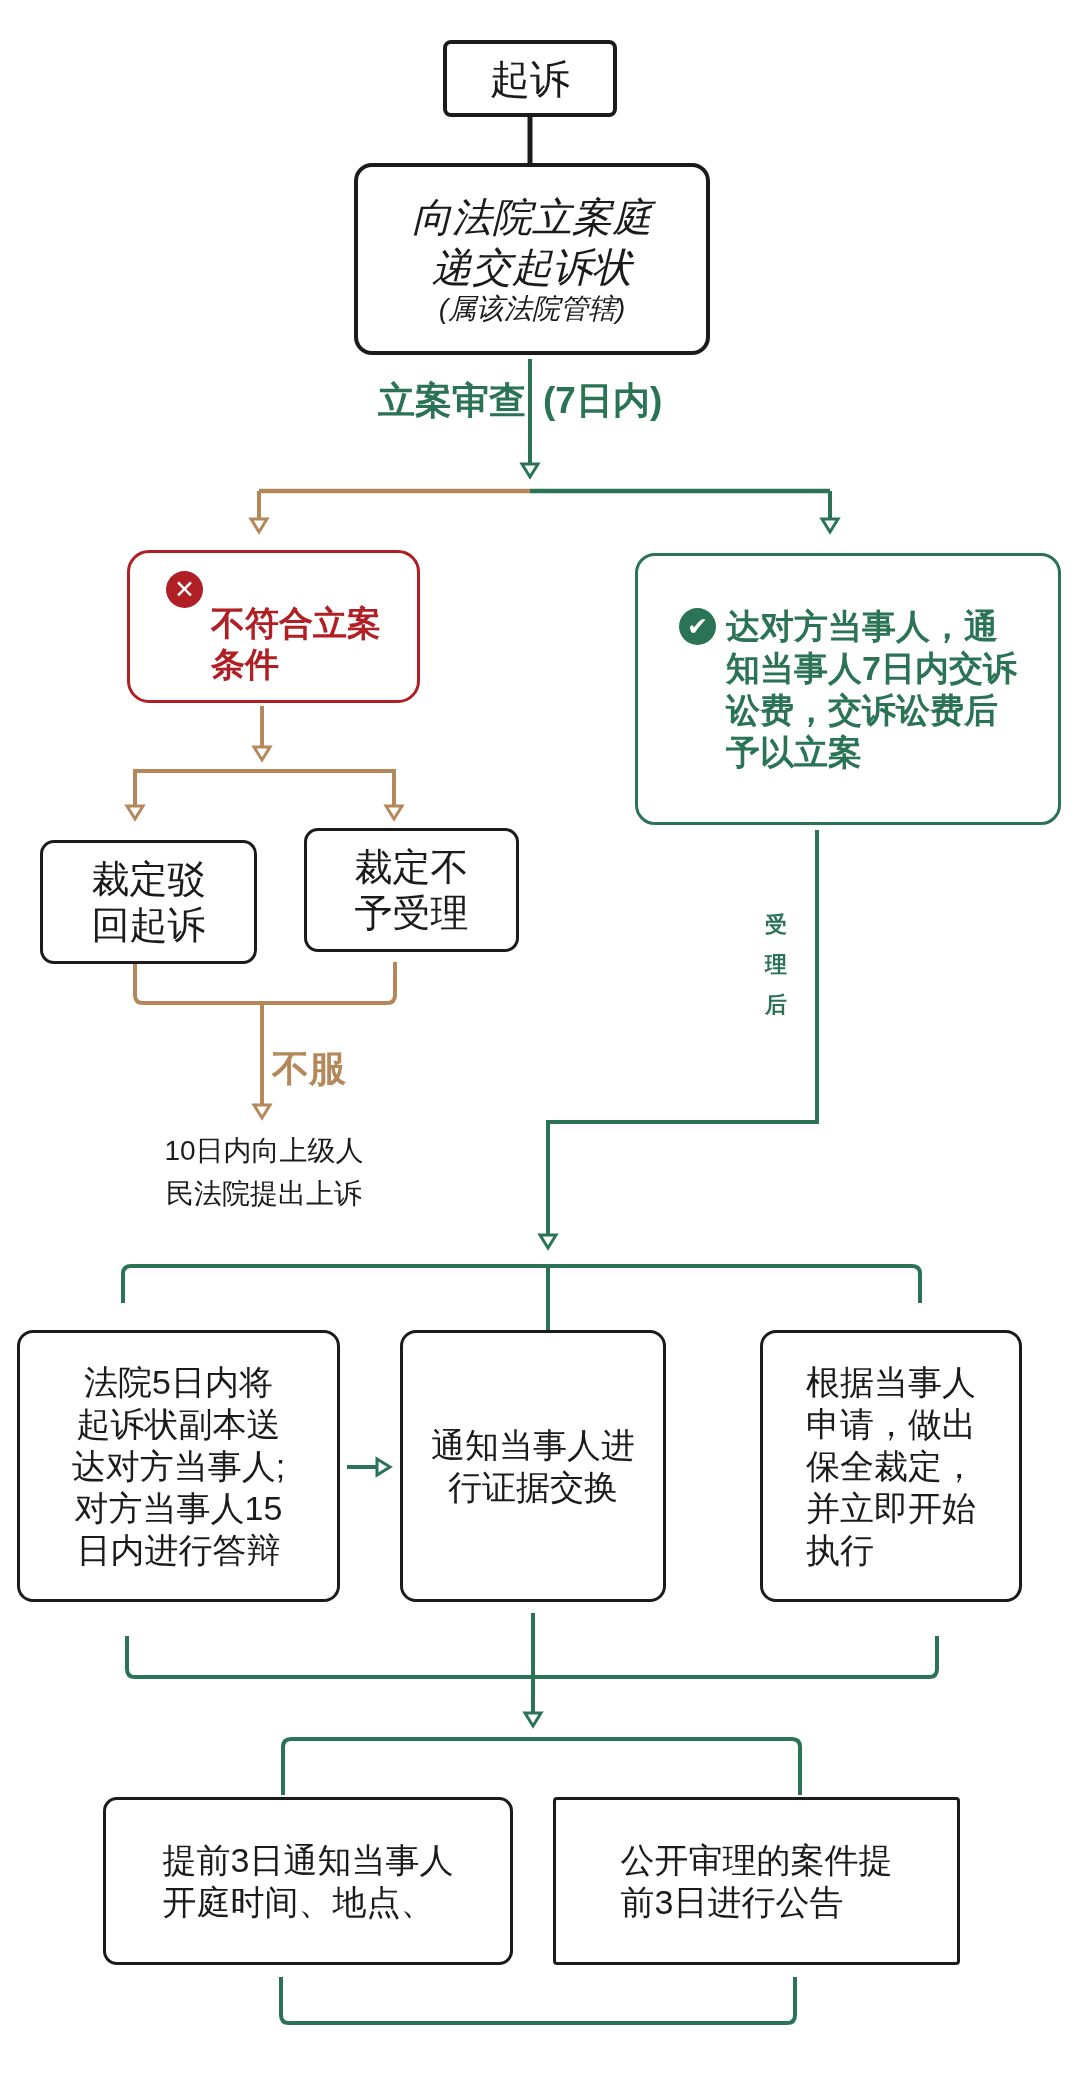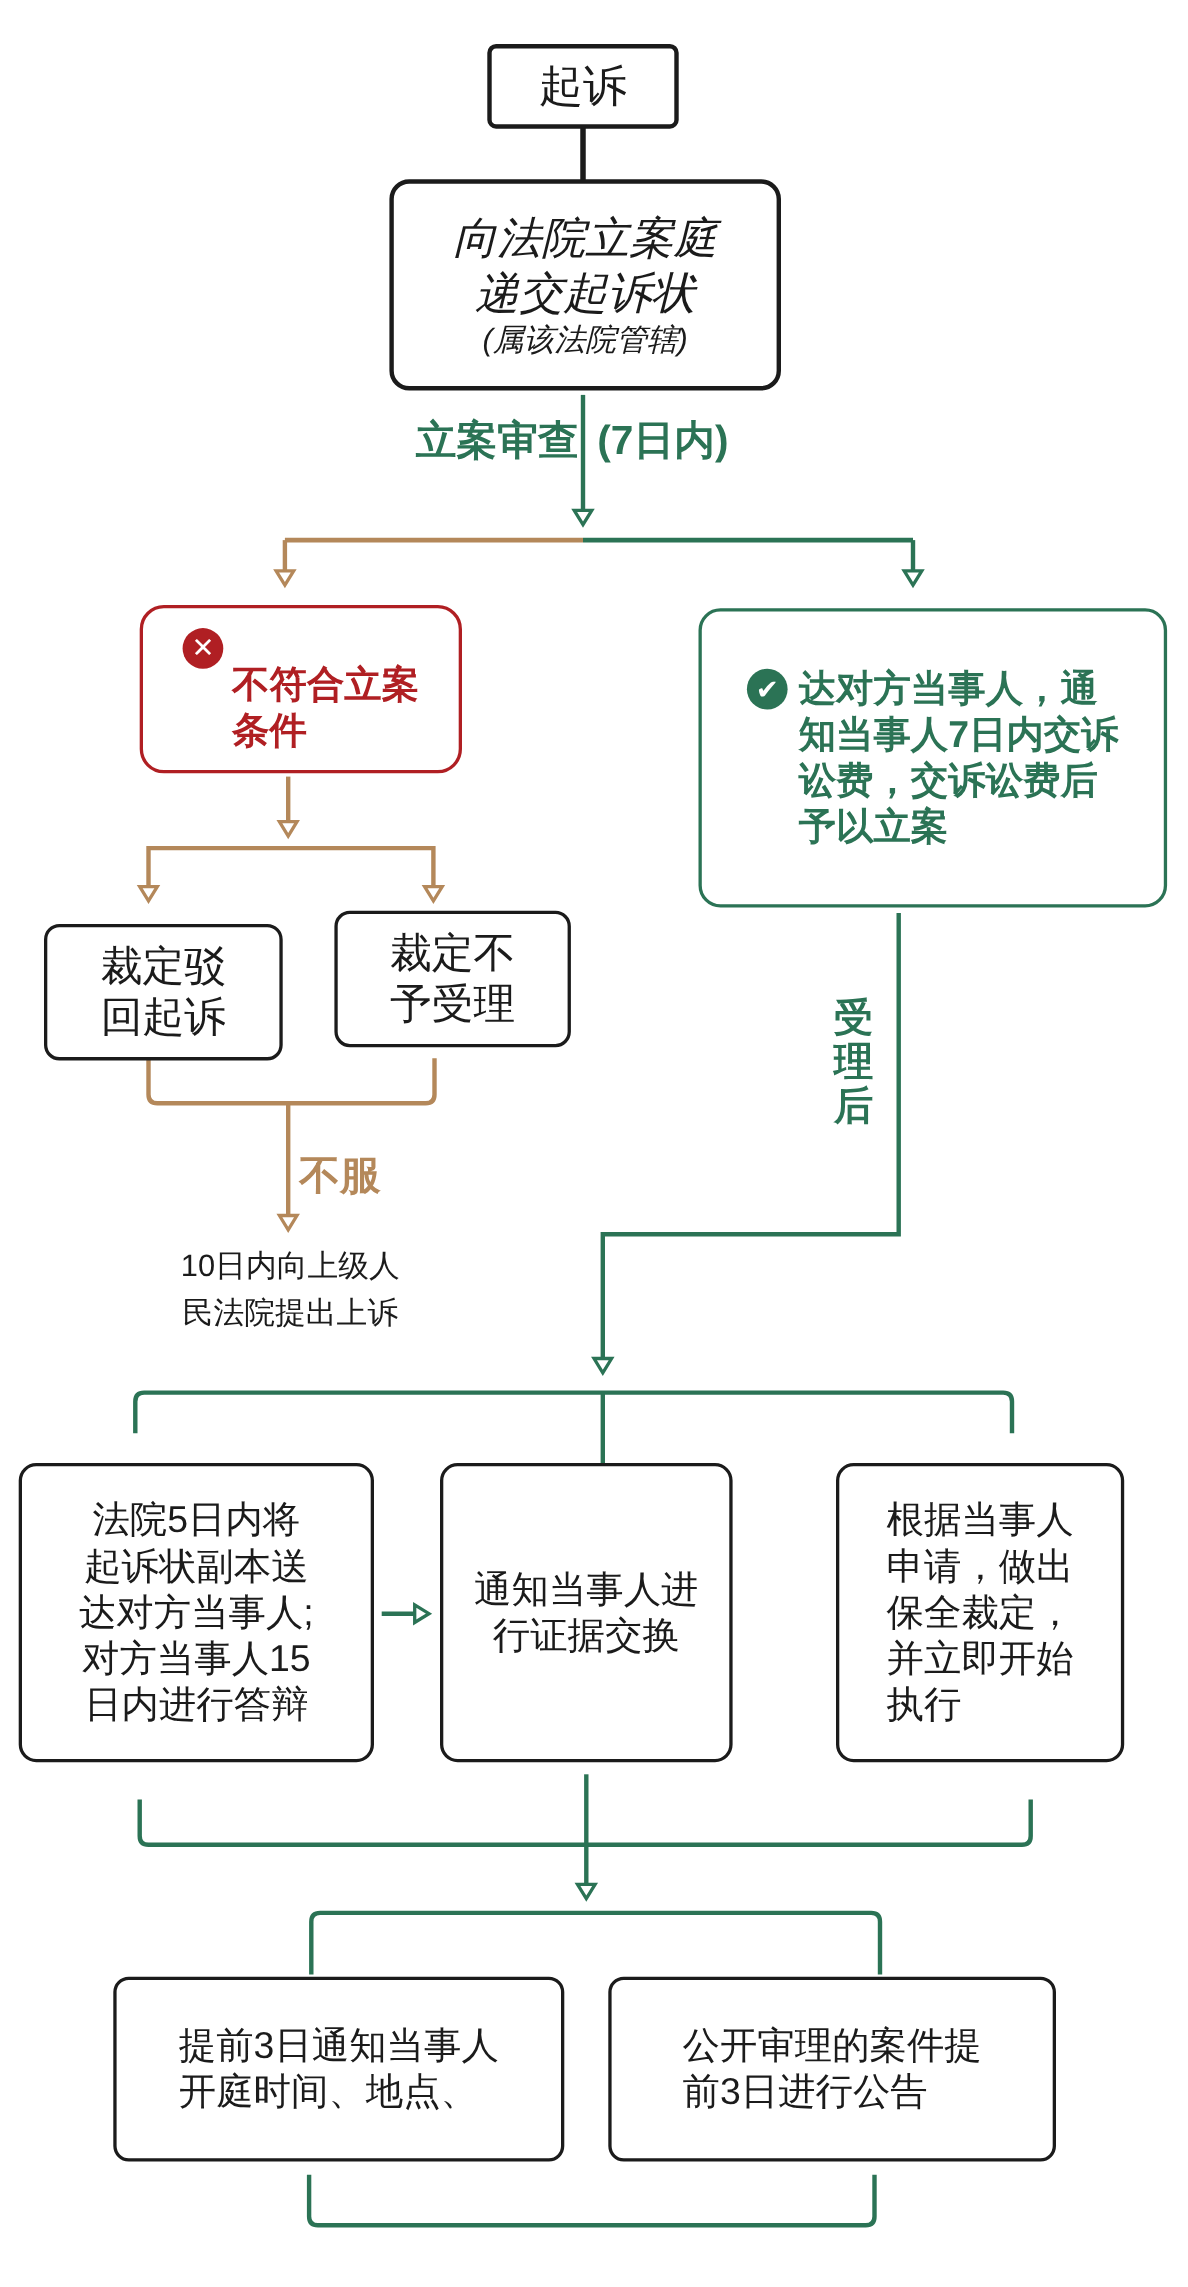--- a/index.html
+++ b/index.html
@@ -25,21 +25,21 @@
   .green-node{border:3px solid var(--green);border-radius:20px;color:var(--green);}
   .badge{
     display:inline-flex;align-items:center;justify-content:center;
     width:37px;height:37px;border-radius:50%;color:#fff;
     font-size:25px;font-weight:bold;flex:0 0 auto;
   }
   .icon-row{display:flex;align-items:flex-start;text-align:left;}
   .freetext{position:absolute;white-space:nowrap;}
   .vtext{
     position:absolute;width:38px;text-align:center;
-    font-size:36px;line-height:40px;font-weight:bold;word-break:break-all;white-space:normal;
+    font-size:22px;line-height:40px;font-weight:bold;word-break:break-all;white-space:normal;
   }
   .leftblock{text-align:left;}
 </style>
 </head>
 <body>
 
 <div class="canvas" style="--red:#b01f23;--green:#2b7355;--tan:#b4885a;">
 
   <svg class="layer" width="1080" height="2079" viewBox="0 0 1080 2079">
     <g fill="none" stroke-linejoin="miter" stroke-linecap="butt">
@@ -162,20 +162,20 @@
     </div>
   </div>
 
   <div class="node f34" style="left:103px;top:1797px;width:410px;height:168px;border-radius:14px;">
     <div class="leftblock">
       <div class="ln">提前3日通知当事人</div>
       <div class="ln">开庭时间、地点、</div>
     </div>
   </div>
 
-  <div class="node f34" style="left:553px;top:1797px;width:407px;height:168px;border-radius:14px;">
+  <div class="node f34" style="left:553px;top:1797px;width:407px;height:168px;border-radius:4px;">
     <div class="leftblock">
       <div class="ln">公开审理的案件提</div>
       <div class="ln">前3日进行公告</div>
     </div>
   </div>
 
 </div>
 
 </body></html>

